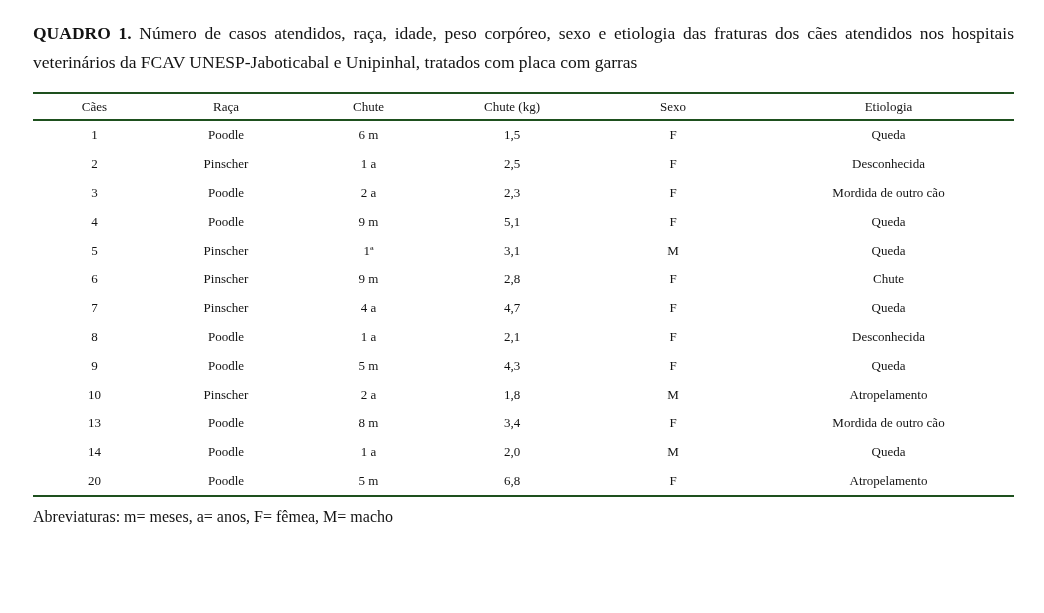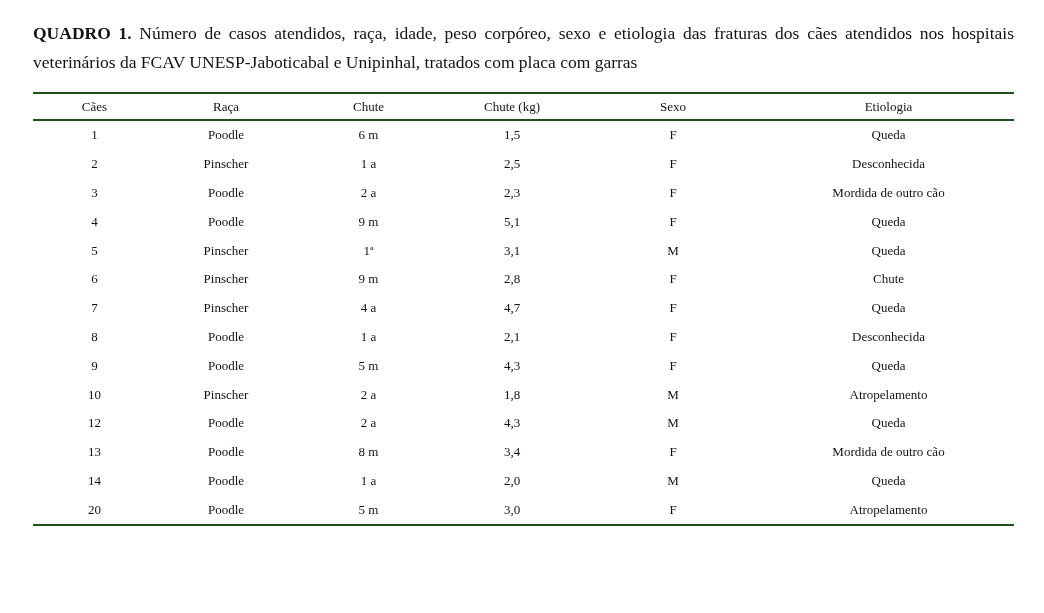--- a/index.html
+++ b/index.html
@@ -160,48 +160,41 @@
         </tr>
         <tr>
           <td>10</td>
           <td>Pinscher</td>
           <td>2 a</td>
           <td>1,8</td>
           <td>M</td>
           <td>Atropelamento</td>
         </tr>
         <tr>
-          <td>12</td>
-          <td>Poodle</td>
-          <td>2 a</td>
-          <td>4,3</td>
-          <td>M</td>
-          <td>Queda</td>
-        </tr>
-        <tr>
           <td>13</td>
           <td>Poodle</td>
           <td>8 m</td>
           <td>3,4</td>
           <td>F</td>
           <td>Mordida de outro cão</td>
         </tr>
         <tr>
           <td>14</td>
           <td>Poodle</td>
           <td>1 a</td>
           <td>2,0</td>
           <td>M</td>
           <td>Queda</td>
         </tr>
         <tr>
           <td>20</td>
           <td>Poodle</td>
           <td>5 m</td>
-          <td>3,0</td>
+          <td>6,8</td>
           <td>F</td>
           <td>Atropelamento</td>
         </tr>
       </tbody>
   </table>
 
+  <p class="footnote">Abreviaturas: m= meses, a= anos, F= fêmea, M= macho</p>
 
 </div>
 
 </body></html>

